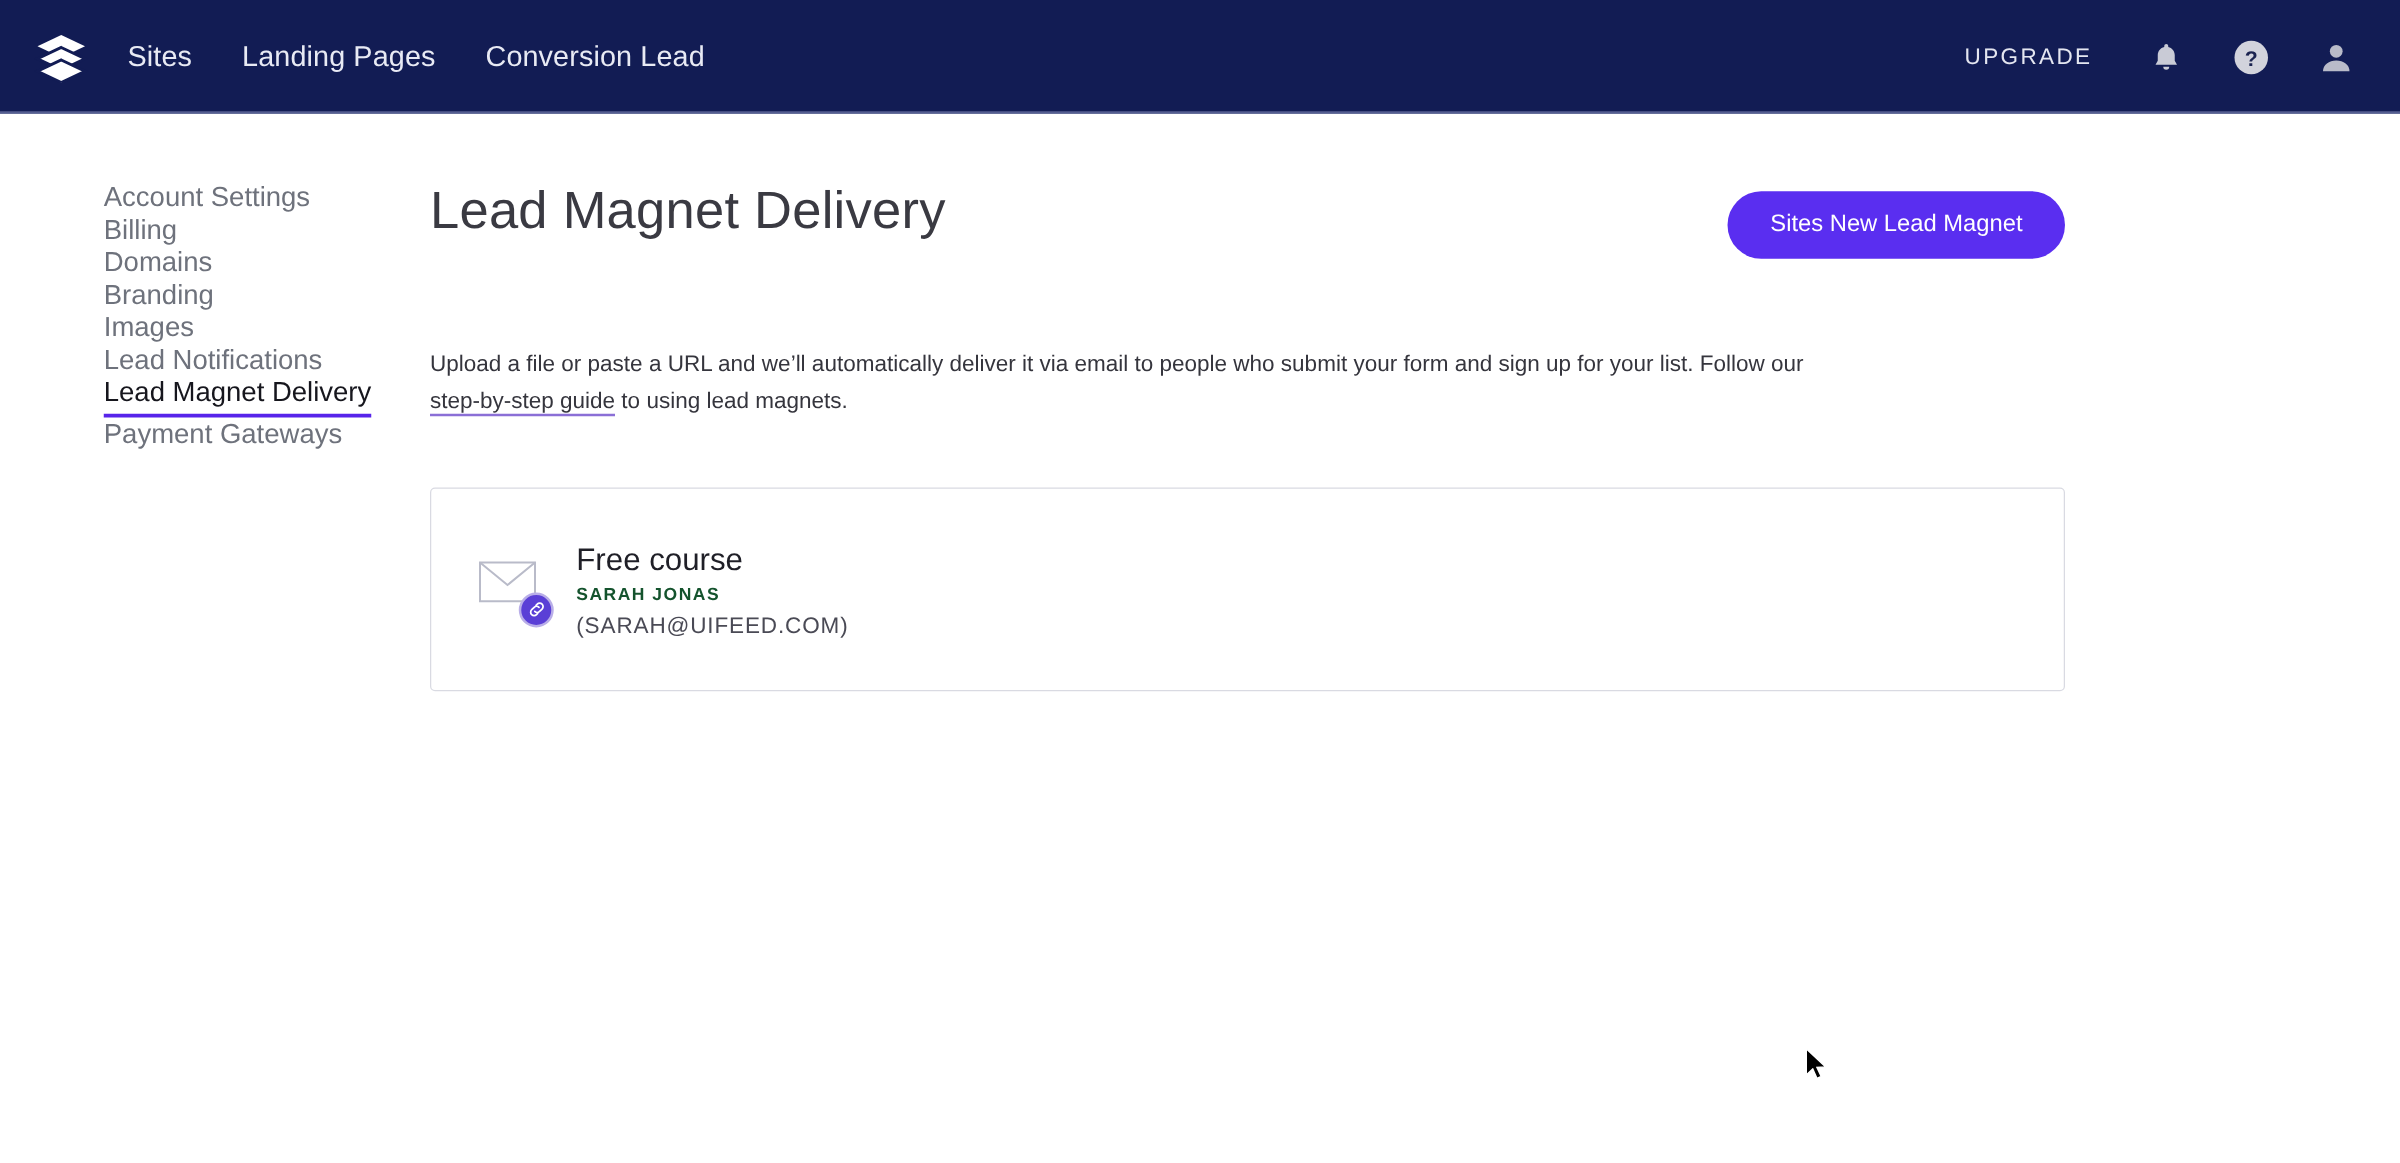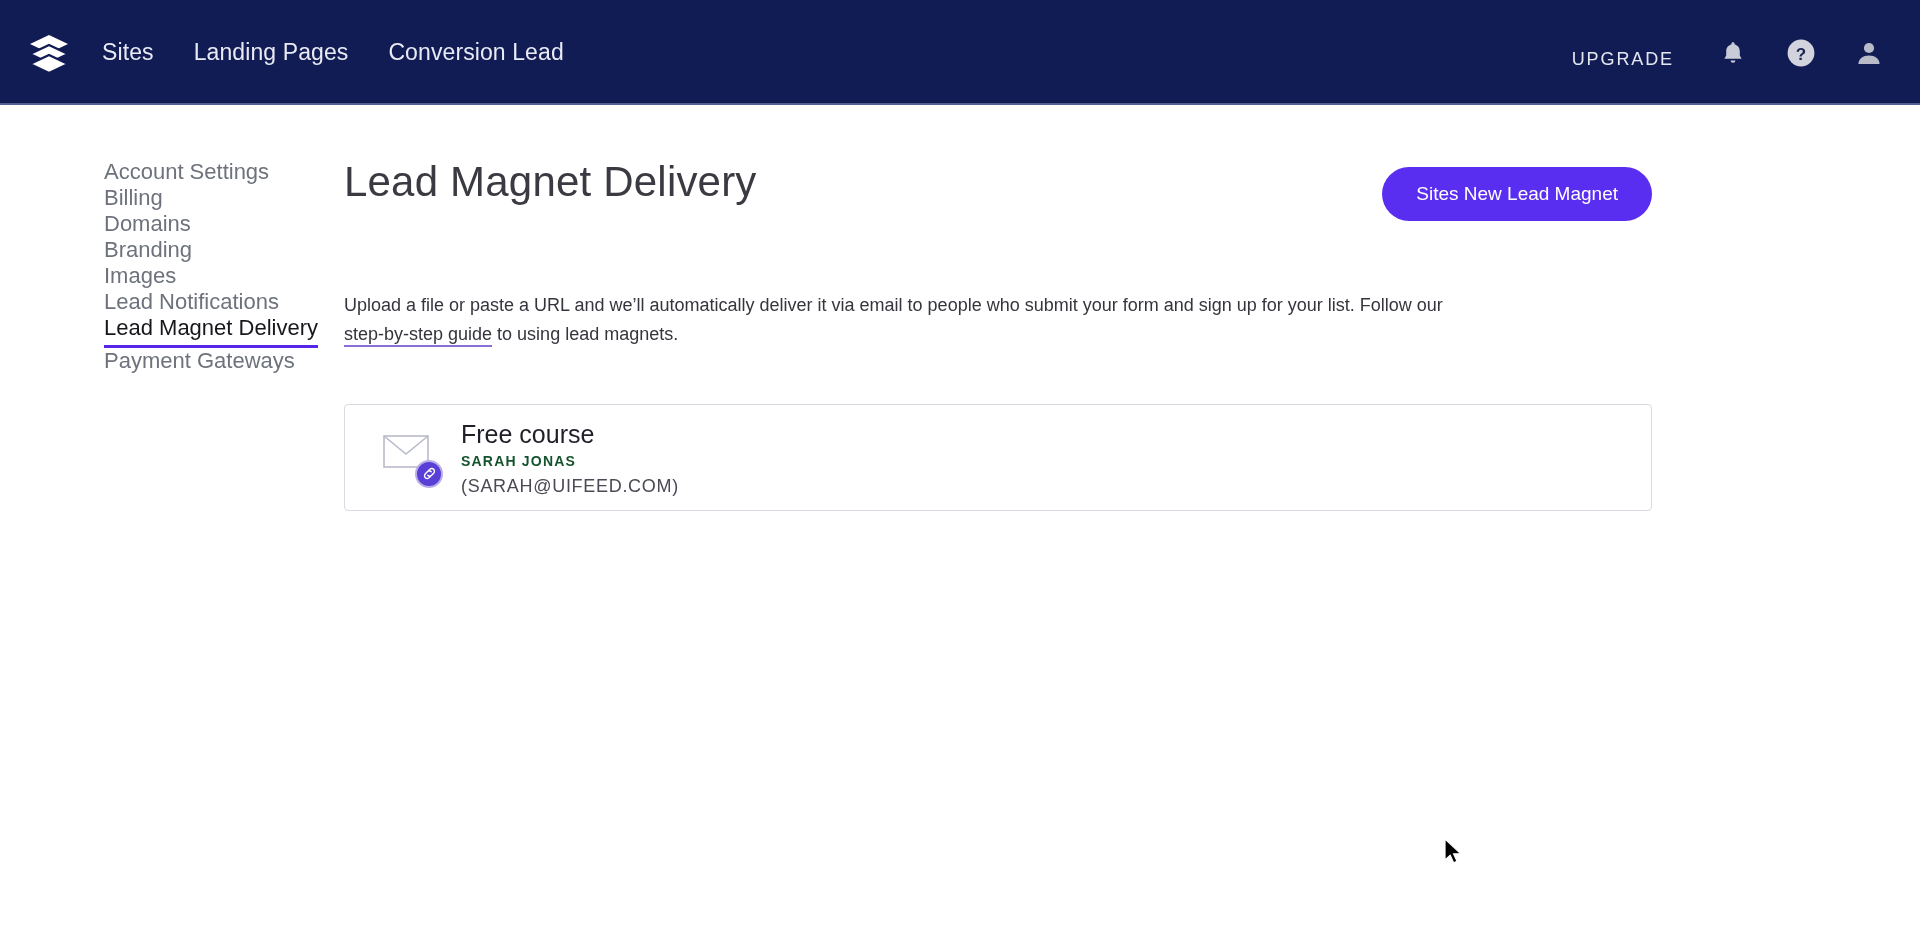--- a/index.html
+++ b/index.html
@@ -12,21 +12,21 @@
 
   body {
     font-family: "Liberation Sans", sans-serif;
     background: #ffffff;
     color: #2b2b33;
     -webkit-font-smoothing: antialiased;
   }
 
   
   .topbar {
-    height: 105px;
+    height: 91px;
     background: #121c54;
     display: flex;
     align-items: center;
     padding: 0 28px 0 22px;
     position: relative;
   }
   .topbar::after {
     content: "";
     position: absolute;
     left: 0; right: 0; bottom: 0;
@@ -53,21 +53,21 @@
     color: #e8eaf4;
     font-size: 23px;
     letter-spacing: 0.1px;
     cursor: pointer;
     white-space: nowrap;
   }
 
   .topbar-right {
     margin-left: auto;
     display: flex;
-    align-items: flex-end;
+    align-items: center;
     gap: 34px;
     padding-right: 6px;
   }
   .upgrade {
     color: #e4e6f0;
     font-size: 18px;
     letter-spacing: 1.9px;
     cursor: pointer;
     margin-right: 8px;
   }
@@ -82,21 +82,21 @@
 
   
   .page {
     display: flex;
     padding-top: 54px;
   }
 
   
   .sidebar {
     width: 344px;
-    padding-left: 104px;
+    padding-left: 83px;
     flex: 0 0 344px;
   }
   .side-item {
     font-size: 22px;
     color: #6e727c;
     margin-bottom: 47px;
     cursor: pointer;
     white-space: nowrap;
     display: inline-block;
   }
@@ -152,21 +152,21 @@
     border-bottom: 2px solid #8b6fd6;
     padding-bottom: 1px;
     cursor: pointer;
   }
 
   
   .magnet-card {
     margin-top: 55px;
     border: 1px solid #d9dae2;
     border-radius: 4px;
-    height: 107px;
+    height: 163px;
     display: flex;
     align-items: center;
     padding-left: 38px;
     background: #fff;
     cursor: pointer;
   }
   .magnet-icon {
     width: 56px;
     height: 52px;
     position: relative;

